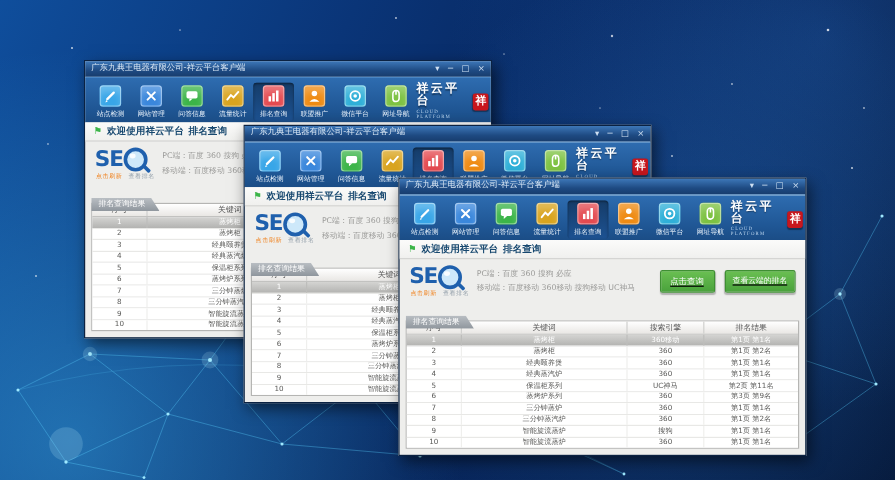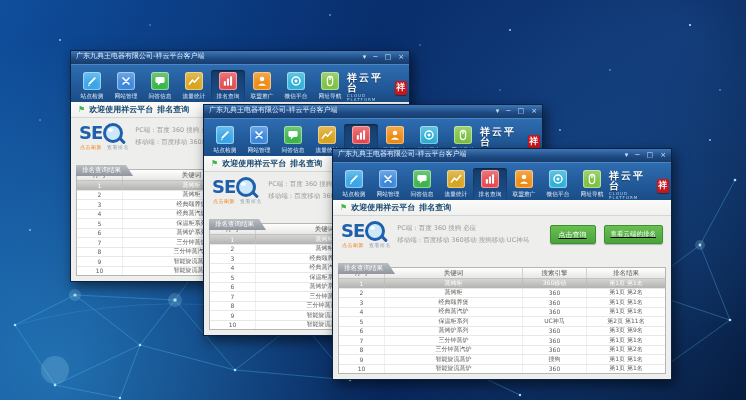--- a/index.html
+++ b/index.html
@@ -21,24 +21,25 @@
     font-family:"DejaVu Sans",sans-serif;
   }
   .titlebar{
     height:13px;display:flex;padding:0 5px;
     background:linear-gradient(#3d77b8,#1e4a82 60%,#173c6d);
     color:#dce9f6;font-size:7px;white-space:nowrap;
   }
   .controls{margin-left:auto;display:flex;gap:7px;}
   .ctl{color:#cfe0f2;font-size:7px;line-height:13px;cursor:default;}
   .toolbar{
-    display:flex;align-items:flex-end;
+    display:flex;align-items:center;
     height:35px;padding:2px 0 0 4px;
     background:linear-gradient(#2e6cb0,#1f5694 70%,#1b4d86);
     border-top:1px solid #4a86c4;
+    font-family:Liberation Serif, serif;
   }
   .tool{width:34px;display:flex;flex-direction:column;align-items:center;padding:2px 0 1px;border-radius:3px;}
   .tool.active{background:linear-gradient(#153c68,#1d5292);box-shadow:inset 0 1px 2px rgba(0,0,0,.45);}
   .tool-icon{
     width:18px;height:18px;border-radius:3px;display:flex;align-items:center;justify-content:center;
     box-shadow:inset 0 0 0 1px rgba(255,255,255,.4), inset 0 6px 6px rgba(255,255,255,.25);
   }
   .tool-label{font-size:6px;color:#eaf3fc;margin-top:2px;white-space:nowrap;transform:scale(.95);}
   .brand{margin-left:auto;display:flex;align-items:center;gap:3px;padding-right:2px;}
   .brand-txt{display:flex;flex-direction:column;align-items:flex-end;line-height:1;}

